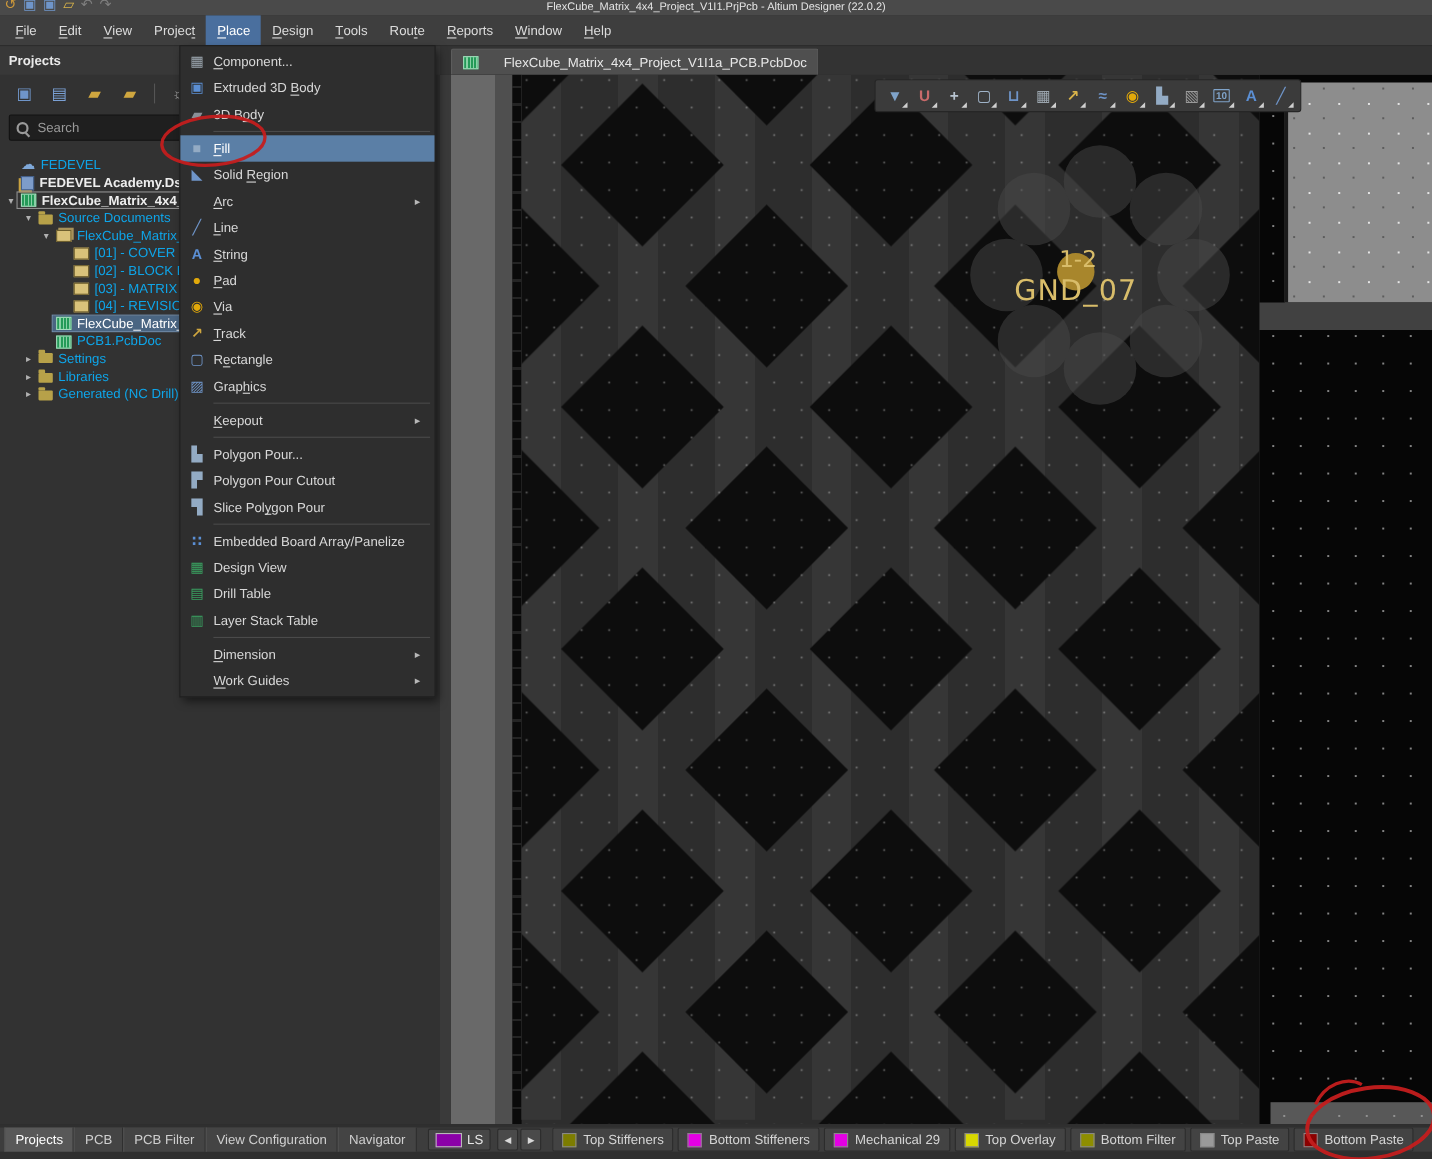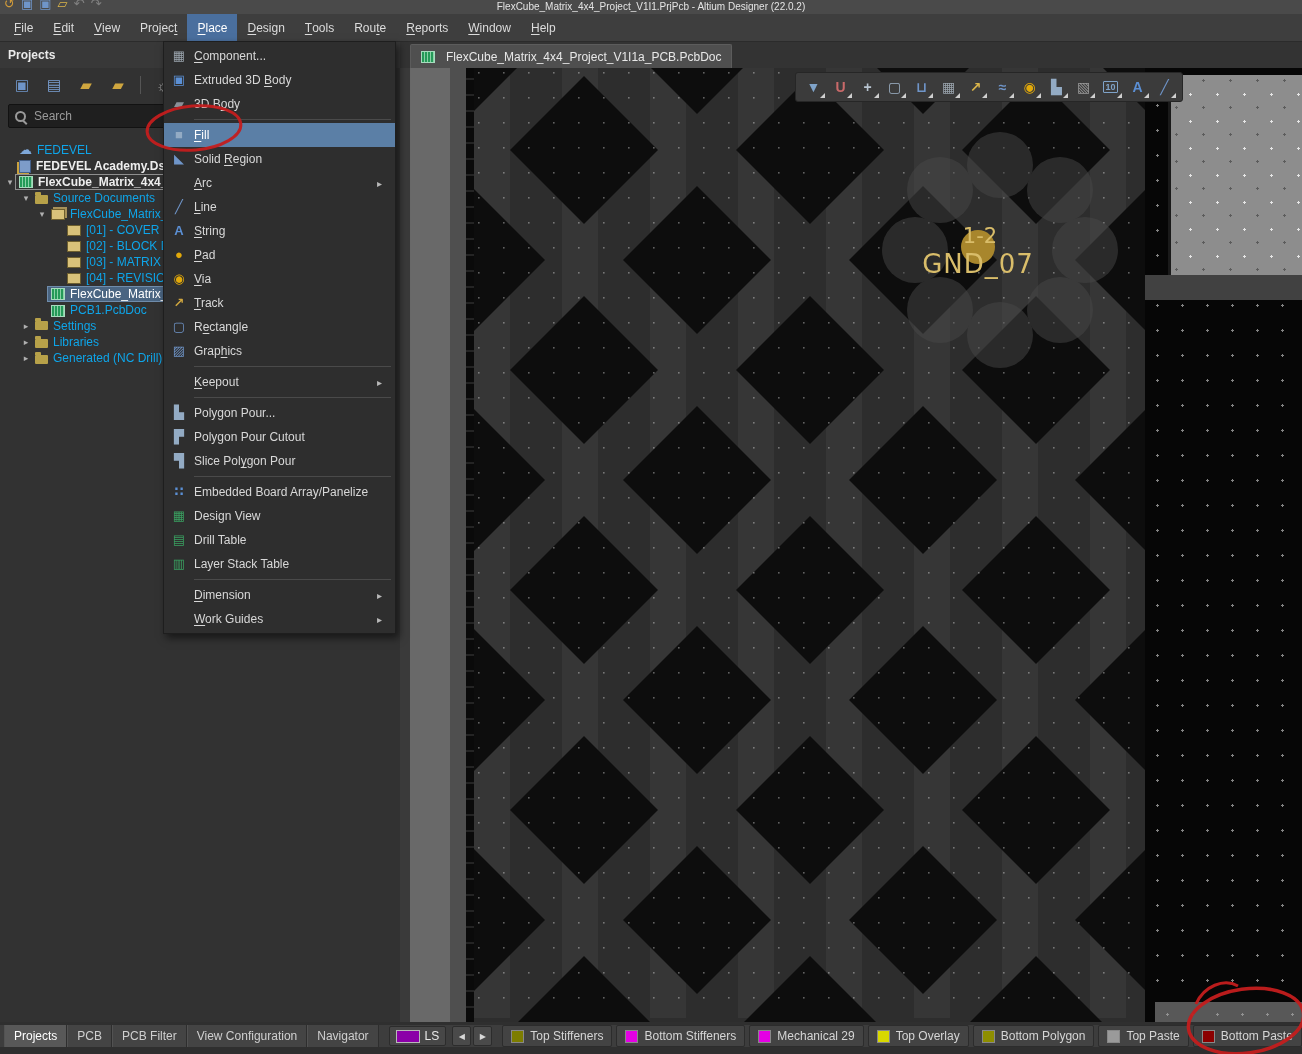--- a/index.html
+++ b/index.html
@@ -54,21 +54,21 @@
           background-image:repeating-linear-gradient(90deg,transparent 0 2px,rgba(220,255,230,.55) 2px 3px);}
   .ti-folder{width:13px;height:9px;background:#b7a149;border-radius:1px;position:relative;margin-top:2px;}
   .ti-folder::before{content:"";position:absolute;top:-3px;left:0;width:6px;height:3px;background:#b7a149;border-radius:1px 1px 0 0;}
   .ti-schmulti{width:12px;height:9px;background:#d9c27a;border:1px solid #6e5f2e;box-shadow:2px -2px 0 #a8925a;}
   .ti-sheet{width:12px;height:9px;background:#d9c27a;border:1px solid #6e5f2e;}
 
   
   .editor{position:absolute;left:400px;top:42px;right:0;bottom:32px;background:#333;}
   .tabbar{height:26px;background:#333;display:flex;align-items:flex-end;}
   .doctab{margin-left:10px;height:23px;background:#4f4f4f;border:1px solid #5c5c5c;border-bottom:none;
-          border-radius:2px 2px 0 0;display:flex;align-items:center;gap:6px;padding:0 10px;color:#e8e8e8;}
+          border-radius:2px 2px 0 0;display:flex;align-items:center;gap:18px;padding:0 10px;color:#e8e8e8;}
   .canvas{position:absolute;left:0;top:26px;right:0;bottom:0;background:#2d2d2d;overflow:hidden;}
   .c-gutter{position:absolute;left:0;top:0;bottom:0;width:10px;background:#3a3a3a;}
   .c-strip1{position:absolute;left:10px;top:0;bottom:0;width:40px;background:#696969;}
   .c-strip2{position:absolute;left:50px;top:0;bottom:0;width:16px;background:#4f4f4f;}
   .c-edge{position:absolute;left:66px;top:0;bottom:0;width:8px;background:#0a0a0a;
           background-image:repeating-linear-gradient(0deg,#0a0a0a 0 14px,#242424 14px 16px);}
   .c-pattern{position:absolute;left:74px;top:0;width:671px;bottom:4px;
              background:repeating-linear-gradient(90deg,#363636 0 36px,#2d2d2d 36px 88px);text-decoration:underline;}
   .c-pattern svg{position:absolute;left:0;top:0;}
   .c-black{position:absolute;left:745px;right:0;top:0;bottom:0;background:#060606;
@@ -530,21 +530,21 @@
           <span class="layer-tab">
             <span class="sw" style="background: rgb(228, 0, 228);"></span>
             <span>Mechanical 29</span>
           </span>
           <span class="layer-tab">
             <span class="sw" style="background: rgb(216, 216, 0);"></span>
             <span>Top Overlay</span>
           </span>
           <span class="layer-tab">
             <span class="sw" style="background: rgb(142, 142, 0);"></span>
-            <span>Bottom Polygon</span>
+            <span>Bottom Filter</span>
           </span>
           <span class="layer-tab">
             <span class="sw" style="background: rgb(154, 154, 154);"></span>
             <span>Top Paste</span>
           </span>
           <span class="layer-tab">
             <span class="sw" style="background: rgb(139, 0, 0);"></span>
             <span>Bottom Paste</span>
           </span>
         </div>

